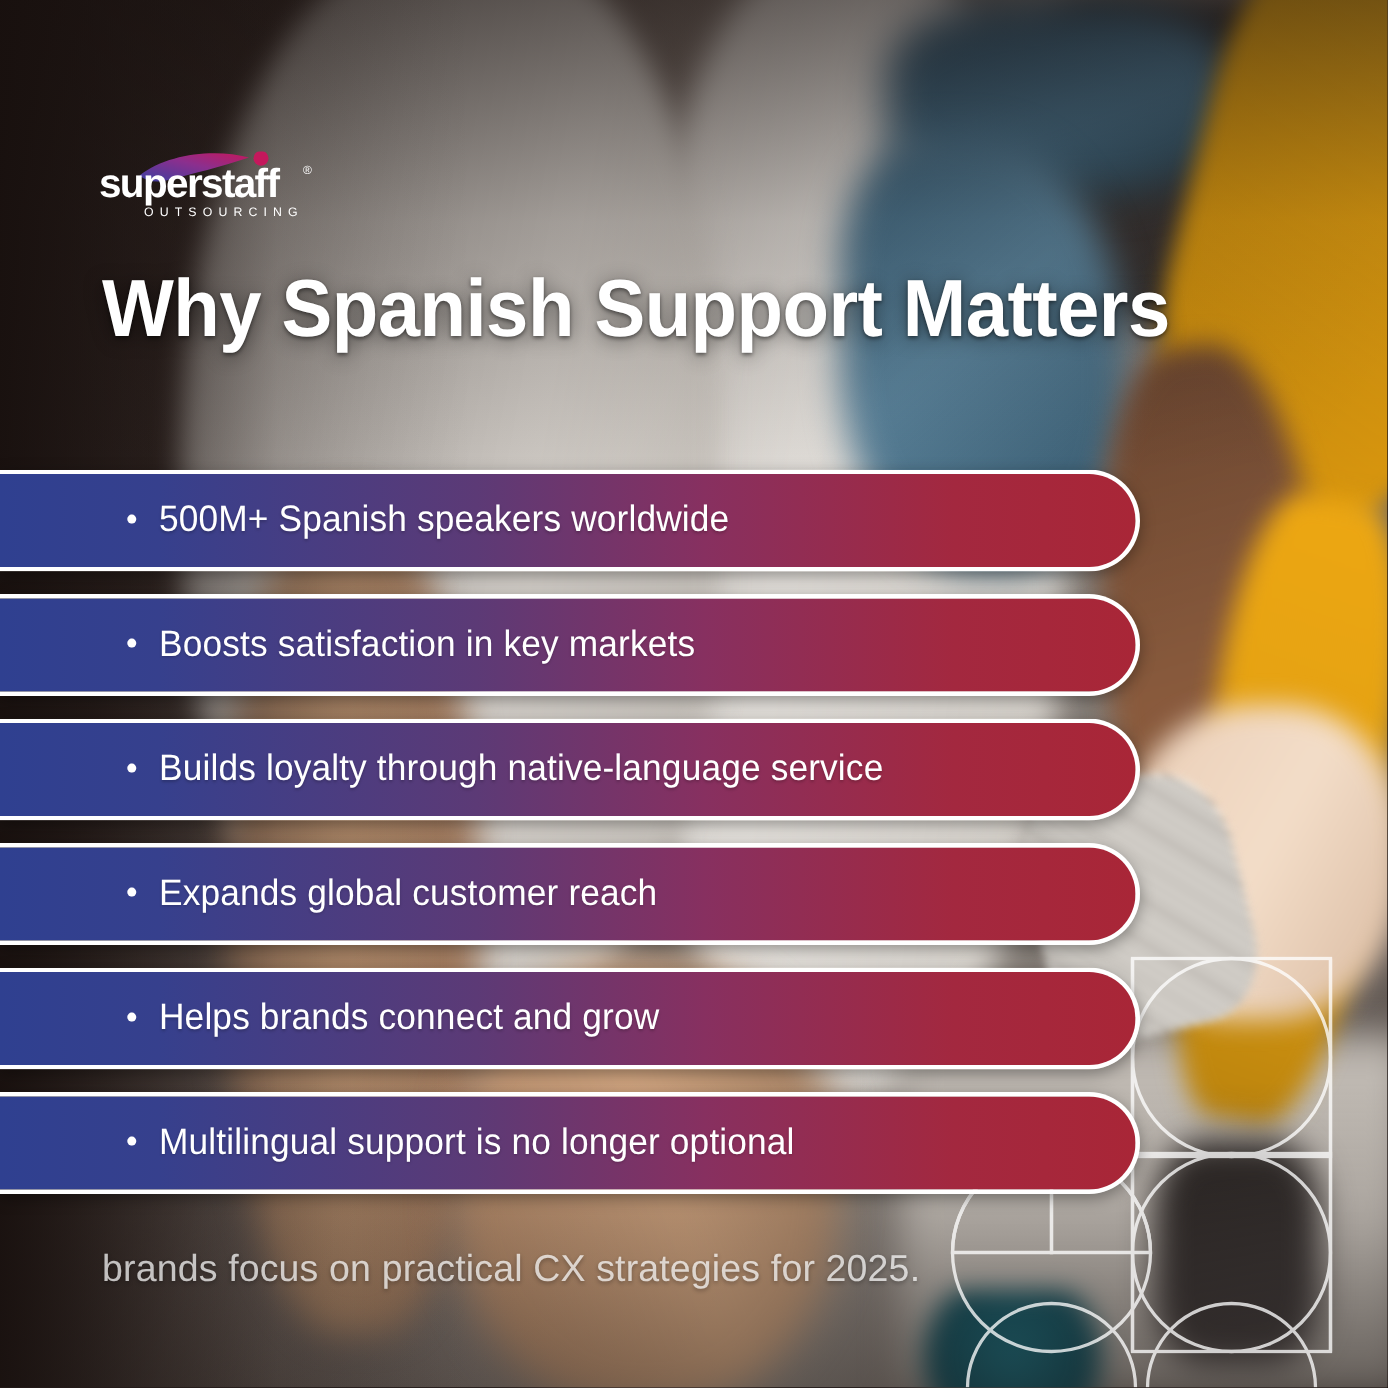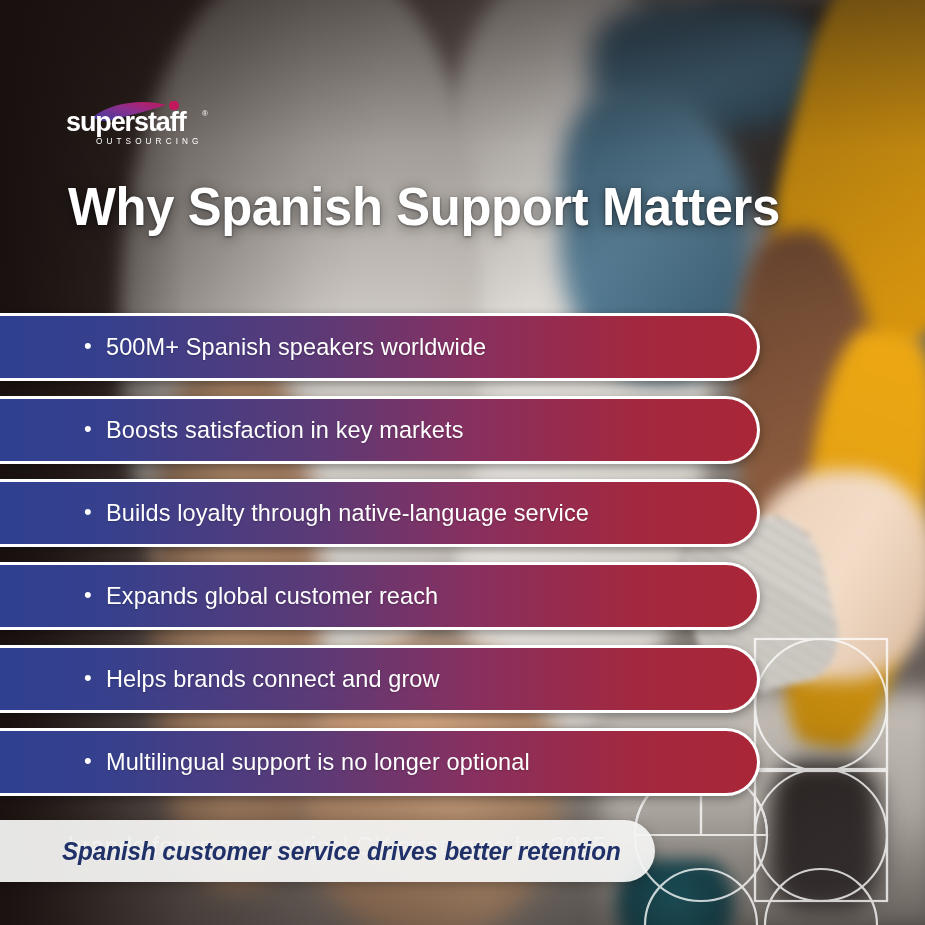--- a/index.html
+++ b/index.html
@@ -334,17 +334,14 @@
 
     <div class="pill">
       <span class="pill-bullet">•</span>
       <span class="pill-text">Multilingual support is no longer optional</span>
     </div>
 
   </div>
 
   <div class="bg-caption">brands focus on practical CX strategies for 2025.</div>
 
-  <div class="banner">
-    <span class="banner-text">Spanish customer service drives better retention</span>
-  </div>
 
 </div>
 
 </body></html>

